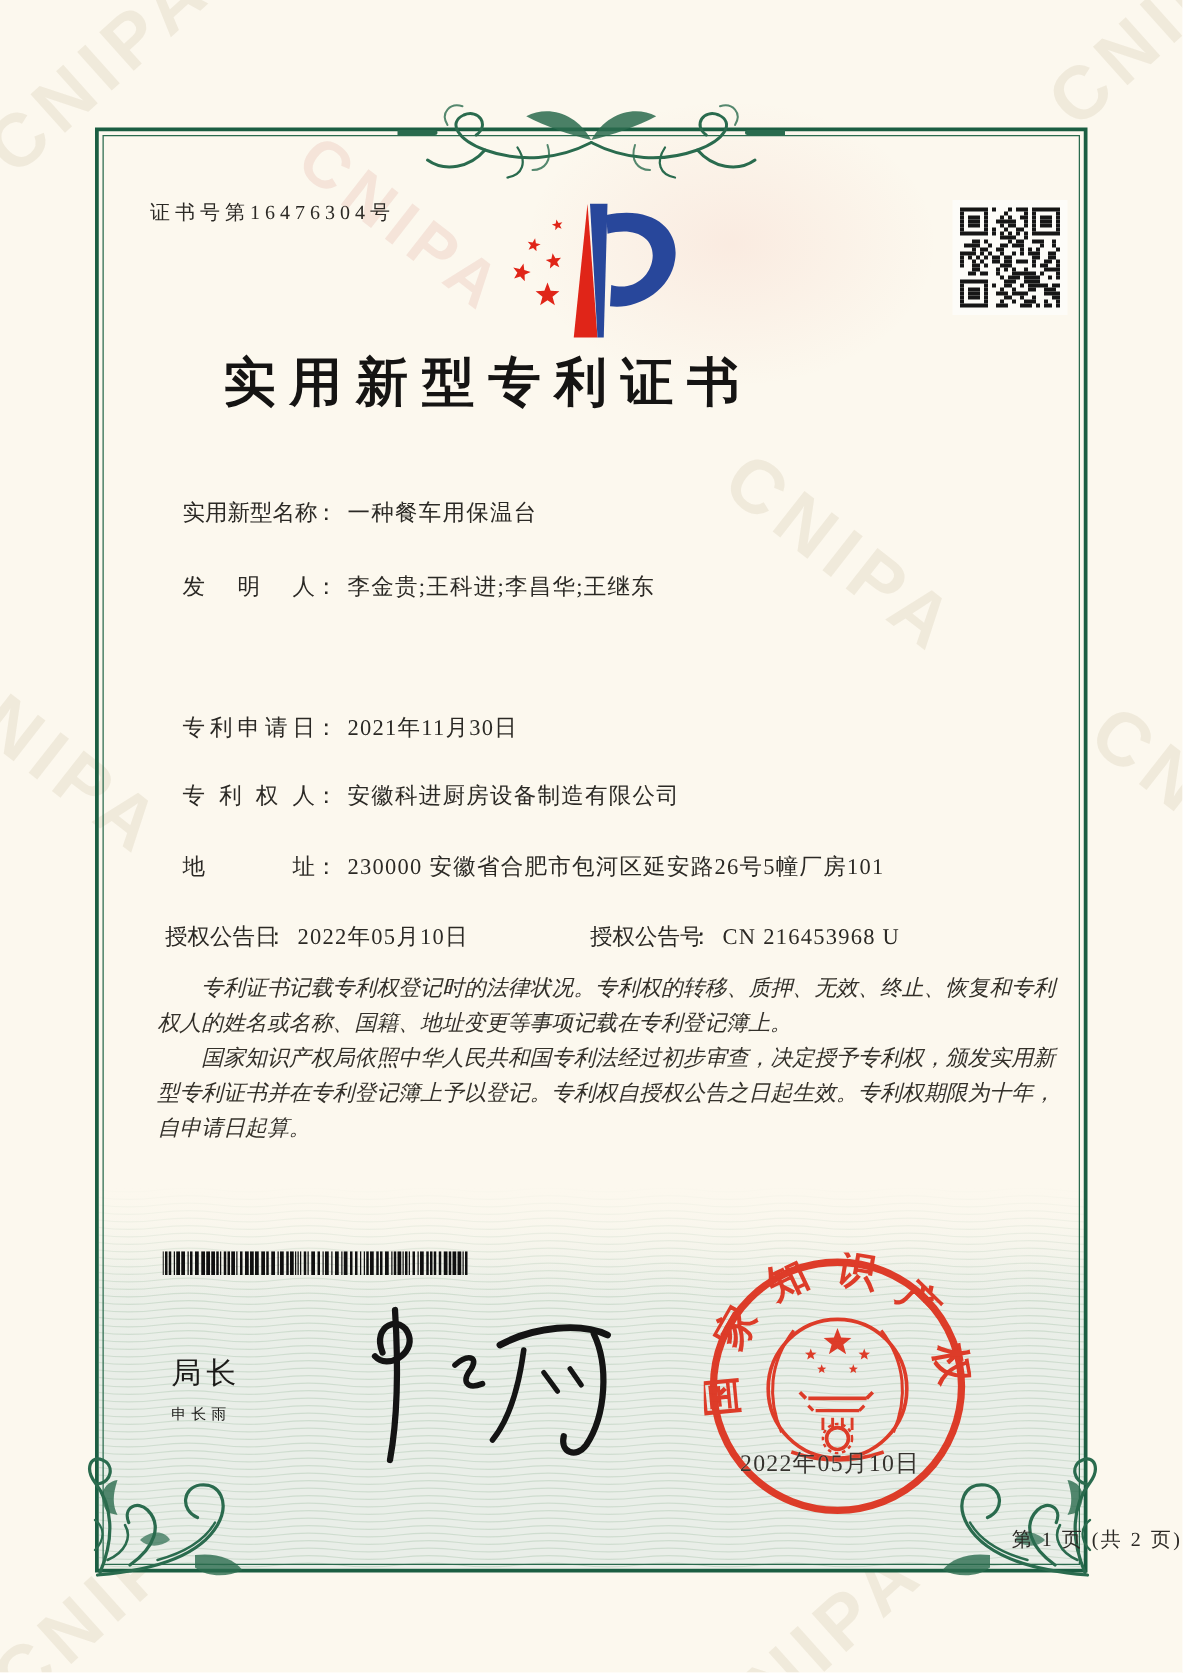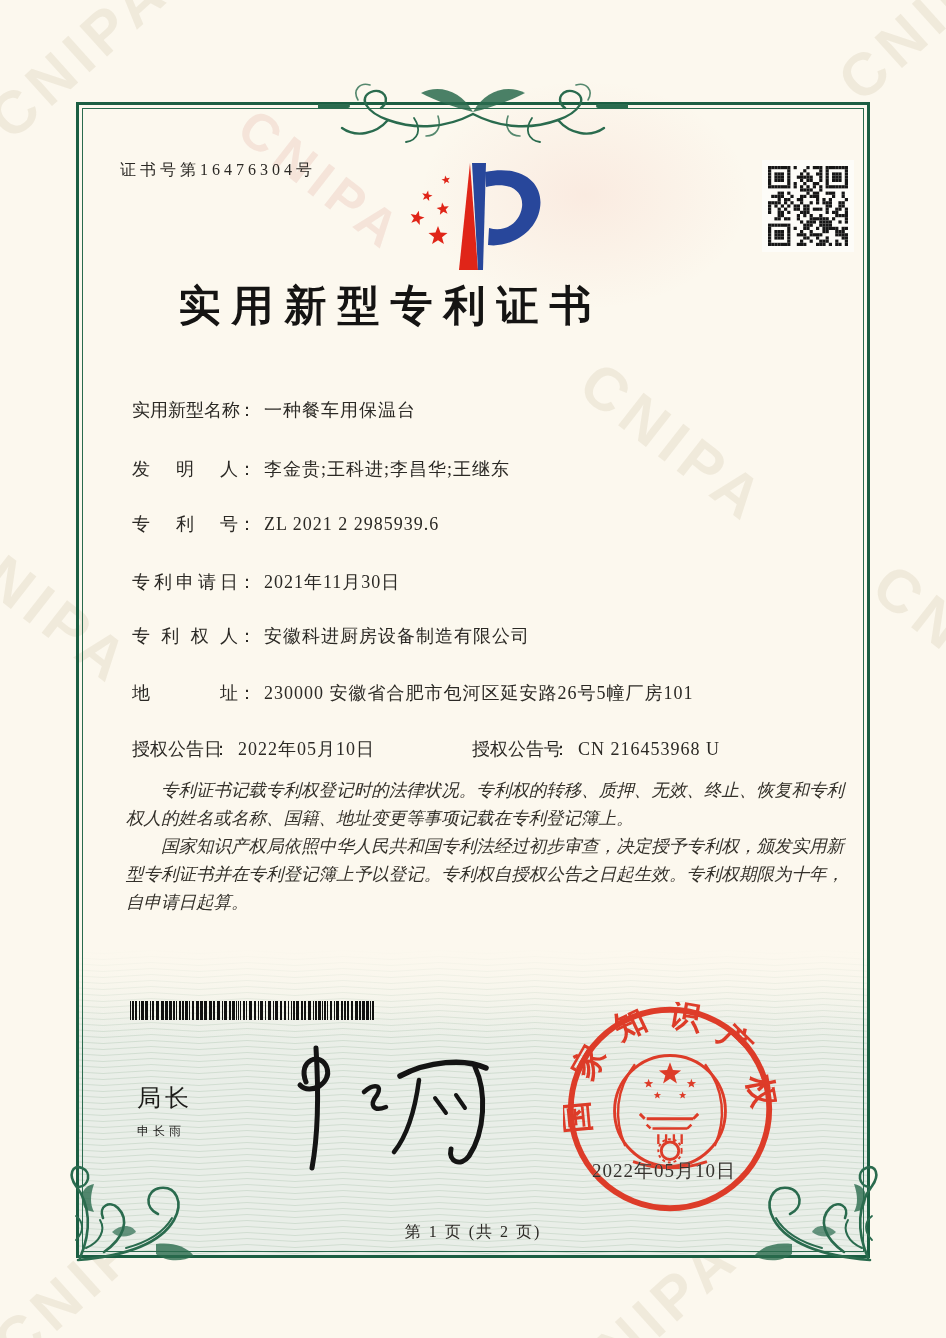--- a/index.html
+++ b/index.html
@@ -44,21 +44,21 @@
   .title{
     position:absolute;left:0;top:278px;width:770px;text-align:center;
     font-size:42px;font-weight:bold;letter-spacing:11px;text-indent:11px;color:#151413;
   }
   
   .field-row{position:absolute;left:132px;width:720px;font-size:18px;white-space:nowrap;}
   .flabel{
     display:inline-block;text-align:justify;text-align-last:justify;
     vertical-align:baseline;color:#2b2925;
   }
-  .w106{width:106px;}
+  .w106{width:106px;margin-left:14px;}
   .w80{width:80px;}
   .colon{display:inline-block;margin-right:8px;color:#2b2925;}
   .fvalue{letter-spacing:1px;color:#2b2925;text-align:center;}
   .grant-group2{position:absolute;left:340px;top:0;}
   
   .paras{
     position:absolute;left:126px;top:776px;width:718px;
     font-size:17.5px;line-height:28px;text-align:justify;color:#33302a;
     font-style:italic;
   }
@@ -77,21 +77,21 @@
     position:absolute;left:137px;top:1123px;font-family:"Liberation Sans","DejaVu Sans",sans-serif;
     font-size:12px;letter-spacing:4px;color:#1c1b19;
   }
   .signature{position:absolute;left:268px;top:1038px;}
   .seal{position:absolute;left:563px;top:1002px;opacity:.93;}
   .seal-date{
     position:absolute;left:592px;top:1158px;width:190px;font-size:19px;letter-spacing:1px;
     color:#35332e;text-shadow:0 0 1px rgba(250,250,245,.5);
   }
   .page-num{
-    position:absolute;left:0;top:1222px;width:946px;text-align:center;
+    position:absolute;left:0;top:1222px;width:946px;text-align:right;
     font-size:16px;letter-spacing:2px;color:#2b2925;
   }
   .footer-note{
     position:absolute;left:0;top:1290px;width:946px;text-align:center;
     font-size:17px;letter-spacing:4px;color:#2f2d28;font-style:italic;
   }
 </style>
 </head>
 <body>
 
@@ -542,23 +542,20 @@
     </svg>
 
   <div class="title">实用新型专利证书</div>
 
   <div class="field-row" style="top:398px;">
     <span class="flabel w106">实用新型名称</span><span class="colon">：</span><span class="fvalue">一种餐车用保温台</span>
   </div>
   <div class="field-row" style="top:457px;">
     <span class="flabel w106">发明人</span><span class="colon">：</span><span class="fvalue">李金贵;王科进;李昌华;王继东</span>
   </div>
-  <div class="field-row" style="top:512px;">
-    <span class="flabel w106">专利号</span><span class="colon">：</span><span class="fvalue">ZL 2021 2 2985939.6</span>
-  </div>
   <div class="field-row" style="top:570px;">
     <span class="flabel w106">专利申请日</span><span class="colon">：</span><span class="fvalue">2021年11月30日</span>
   </div>
   <div class="field-row" style="top:624px;">
     <span class="flabel w106">专利权人</span><span class="colon">：</span><span class="fvalue">安徽科进厨房设备制造有限公司</span>
   </div>
   <div class="field-row" style="top:681px;">
     <span class="flabel w106">地址</span><span class="colon">：</span><span class="fvalue">230000 安徽省合肥市包河区延安路26号5幢厂房101</span>
   </div>
   <div class="field-row" style="top:737px;">

